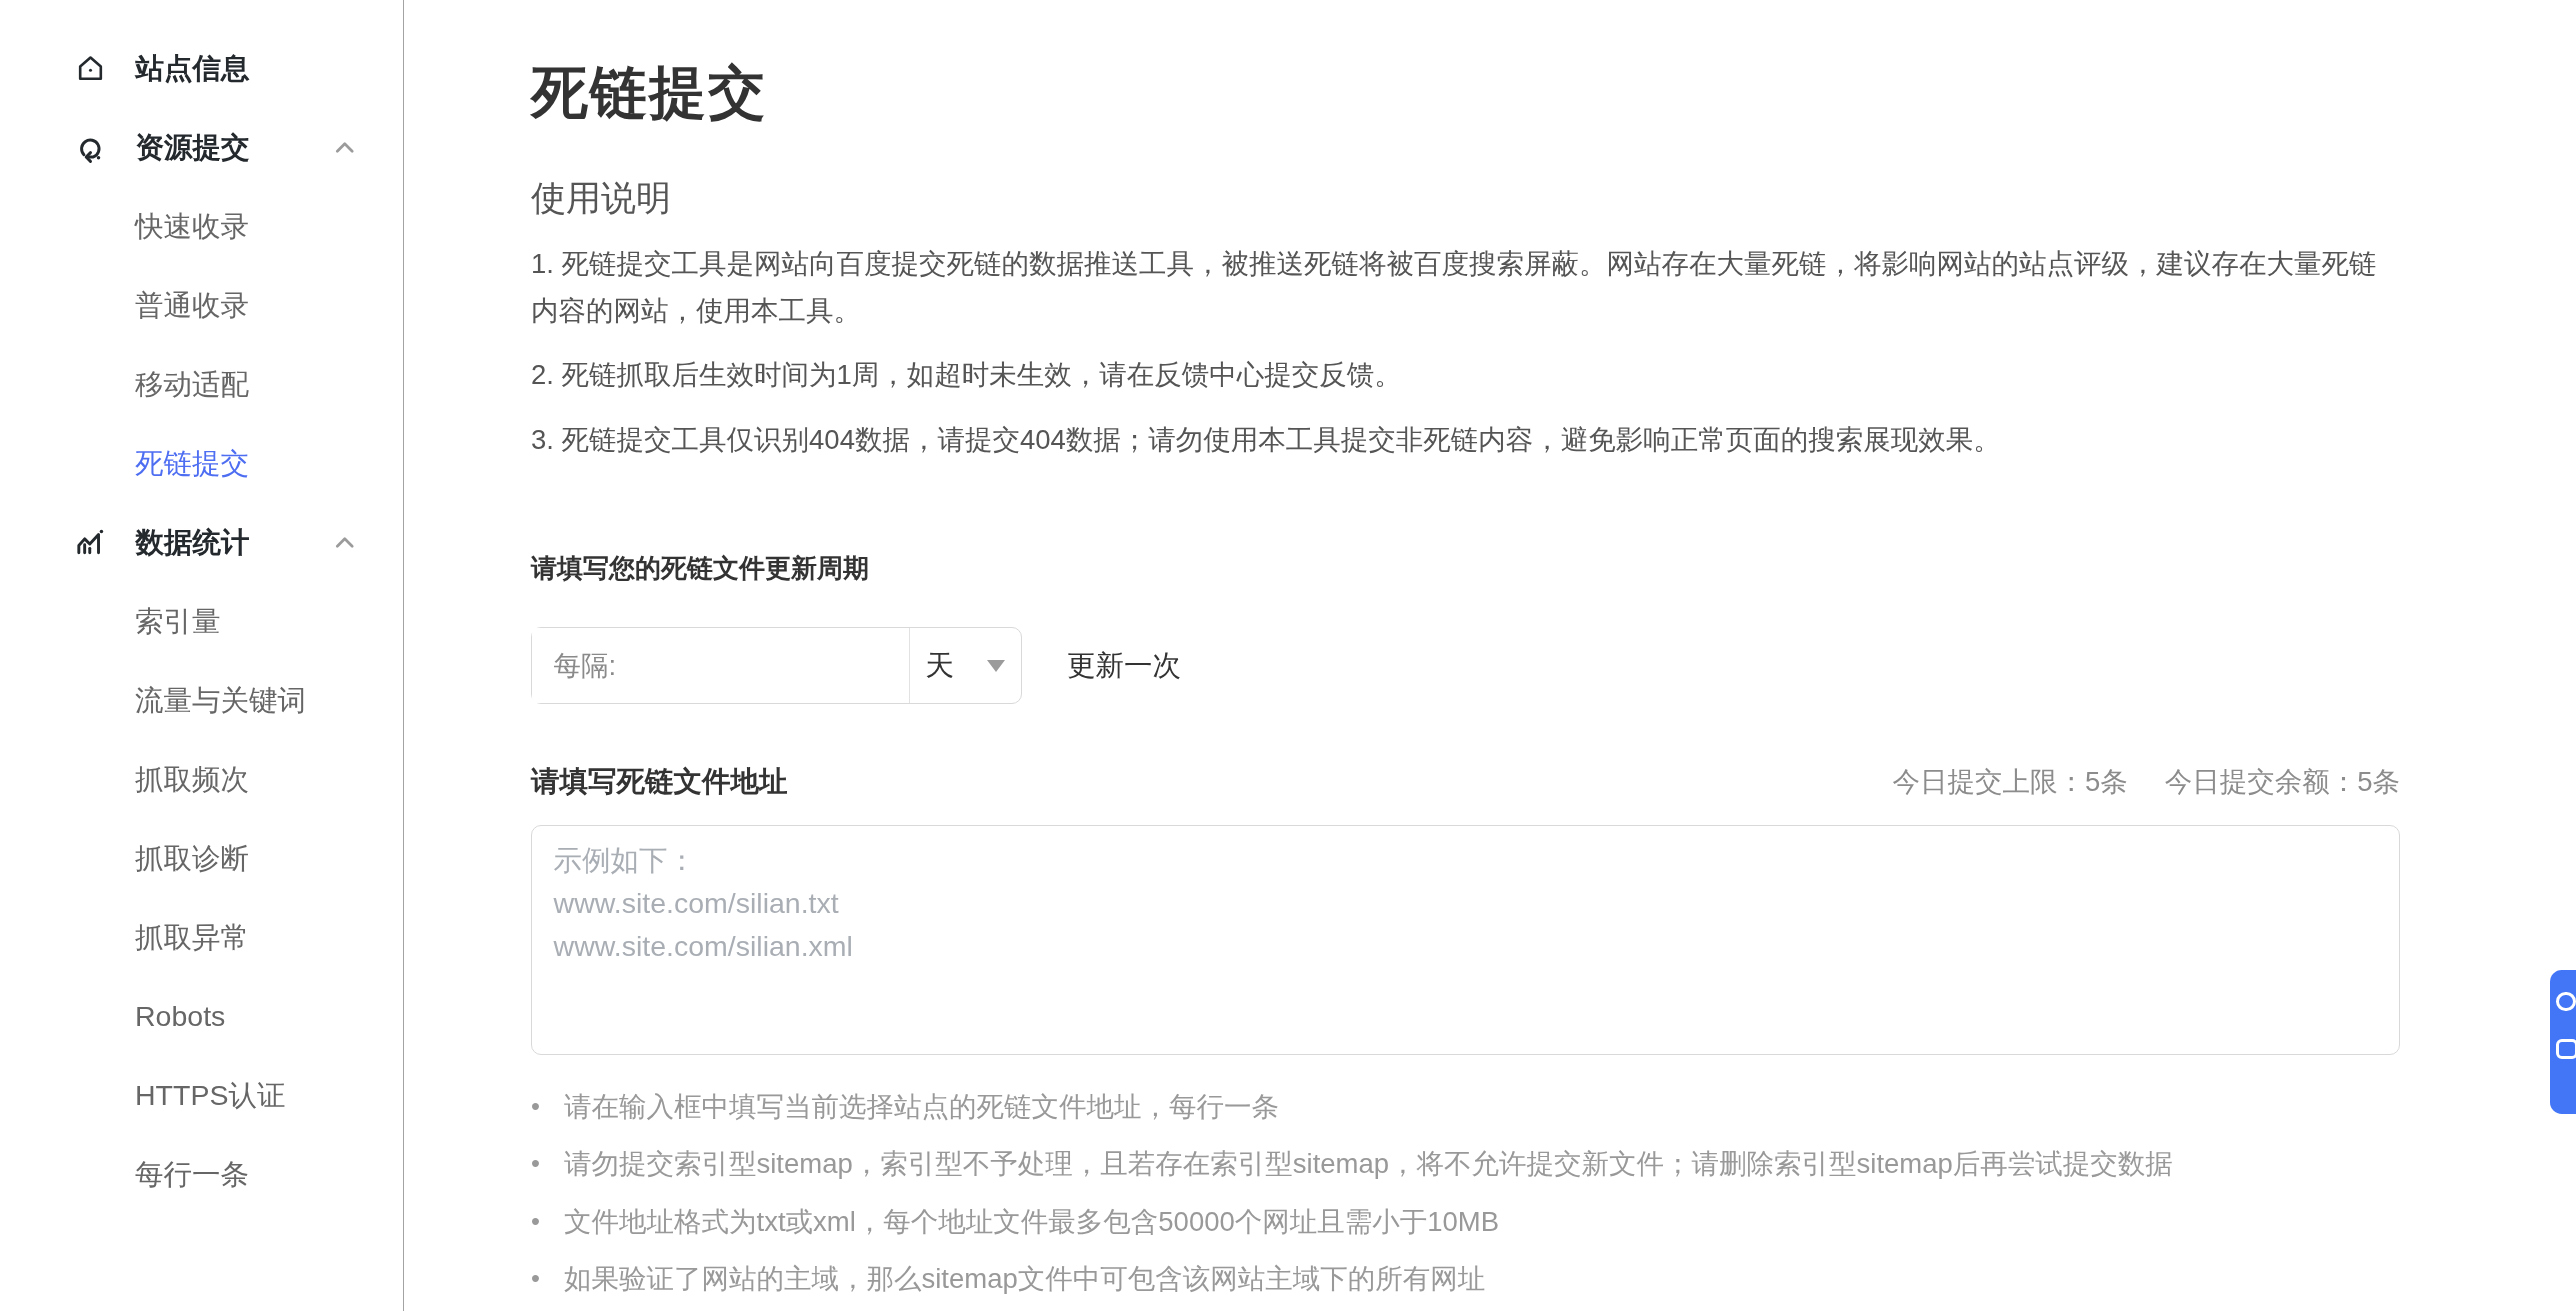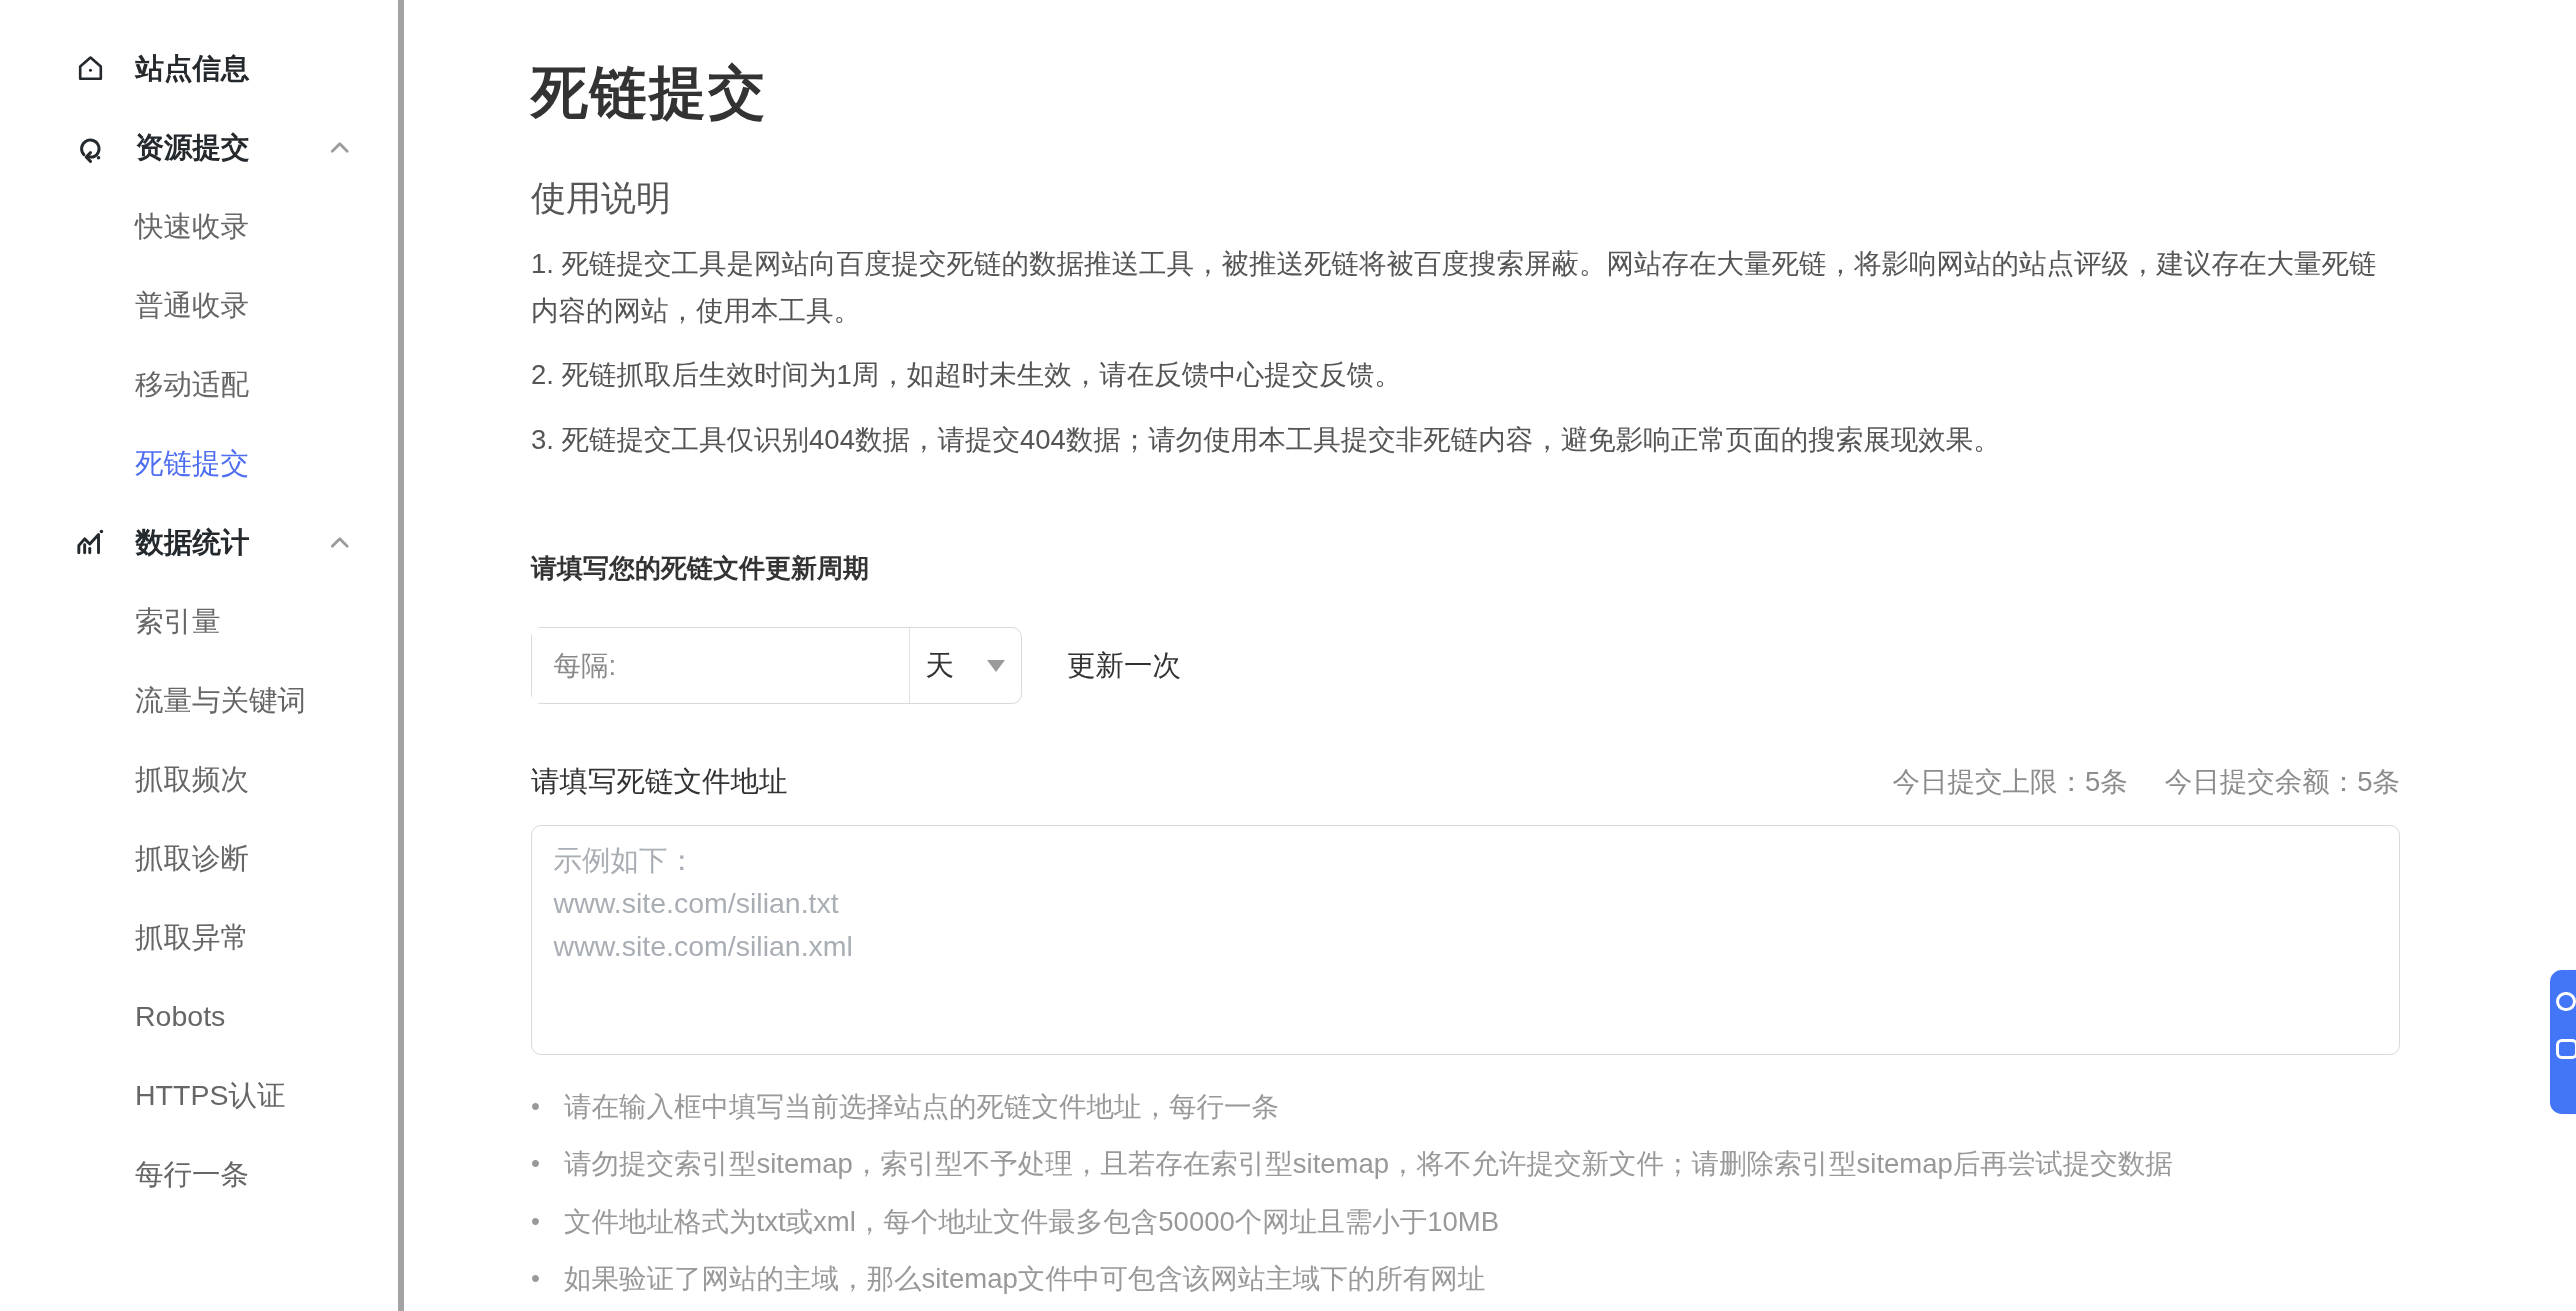--- a/index.html
+++ b/index.html
@@ -1,21 +1,21 @@
 <!DOCTYPE html>
 <html><head>
 <meta charset="utf-8">
 <style>
   * { margin:0; padding:0; box-sizing:border-box; }
   html,body { width:2576px; height:1311px; background:#fff; overflow:hidden;
               font-family:"Liberation Sans","DejaVu Sans",sans-serif; }
   body { display:flex; }
 
   
-  aside { width:404px; flex:0 0 404px; height:1311px; border-right:6px solid #a3a3a3;
+  aside { width:404px; flex:0 0 404px; height:1311px; border-right:1px solid #a3a3a3;
           padding-top:29px; background:#fff; }
   .nav-row { height:79px; display:flex; align-items:center; cursor:pointer; }
   .nav-row .g-icon { width:39px; height:39px; margin-left:71px; display:flex;
                      align-items:center; justify-content:center; }
   .nav-row .g-label { margin-left:25.5px; font-size:28.5px; font-weight:bold; color:#24292e; }
   .nav-row .chev { margin-left:auto; margin-right:45px; display:flex; }
   .nav-sub { height:79px; display:flex; align-items:center; padding-left:135px;
              font-size:28.5px; color:#666; cursor:pointer; }
   .nav-sub.active { color:#4e6ef2; }
   svg { display:block; }
@@ -35,21 +35,21 @@
                     font-family:"Liberation Sans","DejaVu Sans",sans-serif; }
   .interval-input::placeholder { color:#8a8a8a; }
   .unit-select { width:146px; border-left:1px solid #e2e2e2; display:flex; align-items:center;
                  justify-content:center; gap:33px; cursor:pointer; }
   .unit-value { font-size:28.5px; color:#333; }
   .caret-down { width:0; height:0; border-left:9.8px solid transparent;
                 border-right:9.8px solid transparent; border-top:12.8px solid #9b9b9b; }
   .cycle-suffix { margin-left:45px; font-size:28.5px; color:#333; }
 
   .file-row { margin-top:59px; display:flex; align-items:baseline; width:1869px; }
-  .file-label { font-size:28.5px; font-weight:normal; color:#333; }
+  .file-label { font-size:28.5px; font-weight:bold; color:#333; }
   .quota { margin-left:auto; font-size:27.5px; color:#8c8c8c; display:flex; gap:37px; }
 
   .dead-textarea { margin-top:23.6px; width:1869px; height:230px; border:1px solid #d9d9d9;
                    border-radius:10px; resize:none; outline:none; padding:13.7px 21.6px;
                    font-size:28.5px; line-height:43px; color:#000000;
                    font-family:"Liberation Sans","DejaVu Sans",sans-serif; }
   .dead-textarea::placeholder { color:#a9aeb5; }
 
   .notes { margin-top:33px; list-style:none; }
   .notes li { display:flex; font-size:27.5px; color:#999; margin-bottom:28.5px; line-height:29px; }

